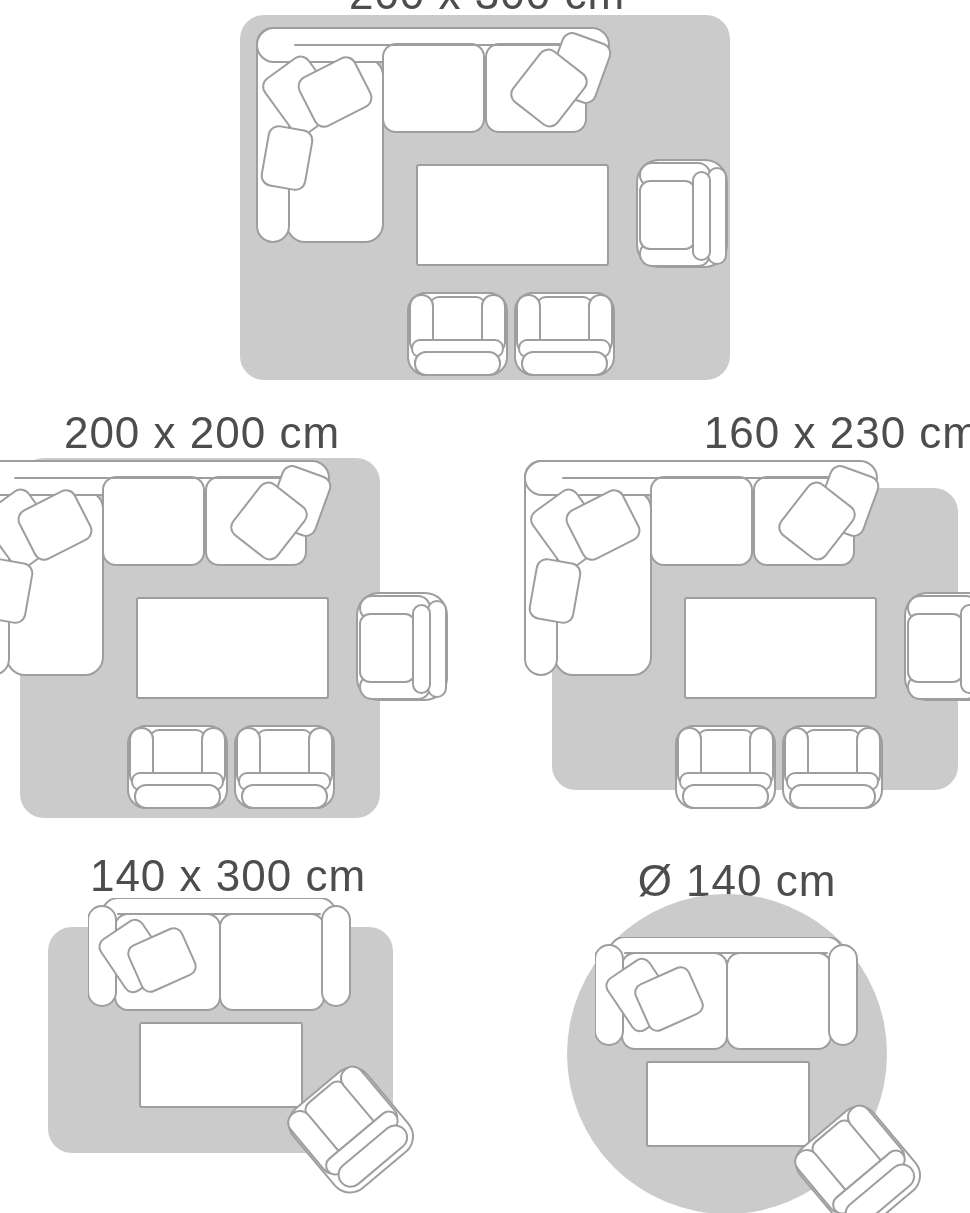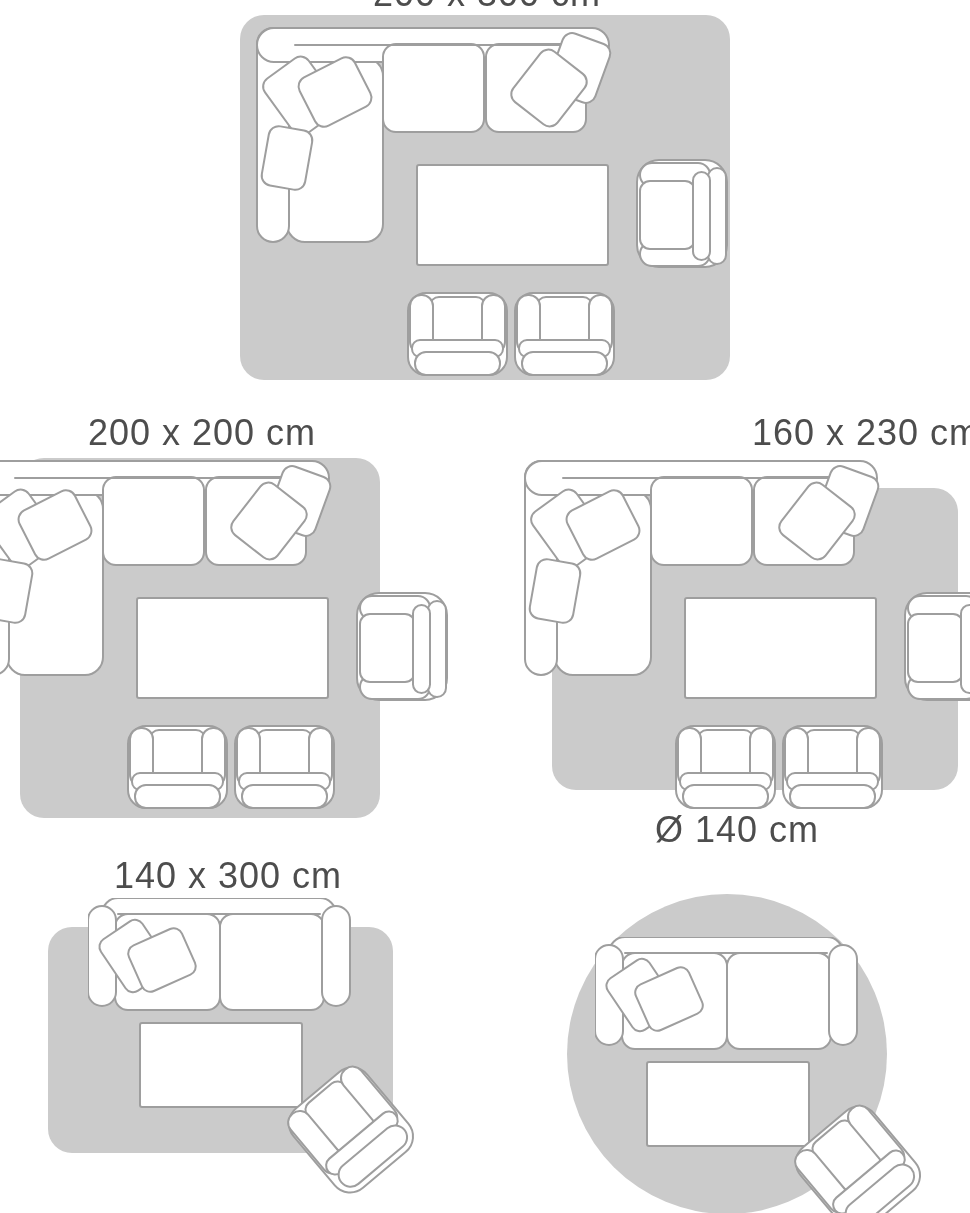--- a/index.html
+++ b/index.html
@@ -4,21 +4,21 @@
 <style>
   html,body{margin:0;padding:0;background:#fff;}
   .stage{
     position:relative;width:970px;height:1213px;overflow:hidden;
     background:var(--bg,#ffffff);
     font-family:"Liberation Sans",sans-serif;
   }
   .panel{position:absolute;left:0;top:0;width:0;height:0;}
   .size-label{
     position:absolute;width:400px;text-align:center;white-space:nowrap;
-    font-size:36px;line-height:44px;letter-spacing:1px;font-weight:400;
+    font-size:44px;line-height:44px;letter-spacing:1px;font-weight:400;
     color:var(--title,#4d4d4d);
   }
   .rug{position:absolute;background:var(--rug,#cbcbcb);}
   .rug.rounded{border-radius:24px;}
   .rug.circle{border-radius:50%;}
   .scene{position:absolute;overflow:visible;}
   .furn{fill:var(--furn-fill,#ffffff);stroke:var(--furn-stroke,#9e9e9e);stroke-width:2;}
   .ln{fill:none;stroke:var(--furn-stroke,#9e9e9e);stroke-width:2;stroke-linecap:round;}
 </style>
 </head>
@@ -119,20 +119,20 @@
 
   <section class="panel">
     <div class="size-label" style="left:28px;top:854px;">140 x 300 cm</div>
     <div class="rug rounded" style="left:48px;top:927px;width:345px;height:226px;"></div>
     <svg class="scene" style="left:88px;top:898px;" width="340" height="330" viewBox="0 0 340 330">
         <use href="#scene-small"></use>
       </svg>
   </section>
 
   <section class="panel">
-    <div class="size-label" style="left:537px;top:808px;">Ø 140 cm</div>
+    <div class="size-label" style="left:537px;top:859px;">Ø 140 cm</div>
     <div class="rug circle" style="left:567px;top:894px;width:320px;height:320px;"></div>
     <svg class="scene" style="left:595px;top:937px;" width="340" height="330" viewBox="0 0 340 330">
         <use href="#scene-small"></use>
       </svg>
   </section>
 
 </div>
 
 </body></html>

